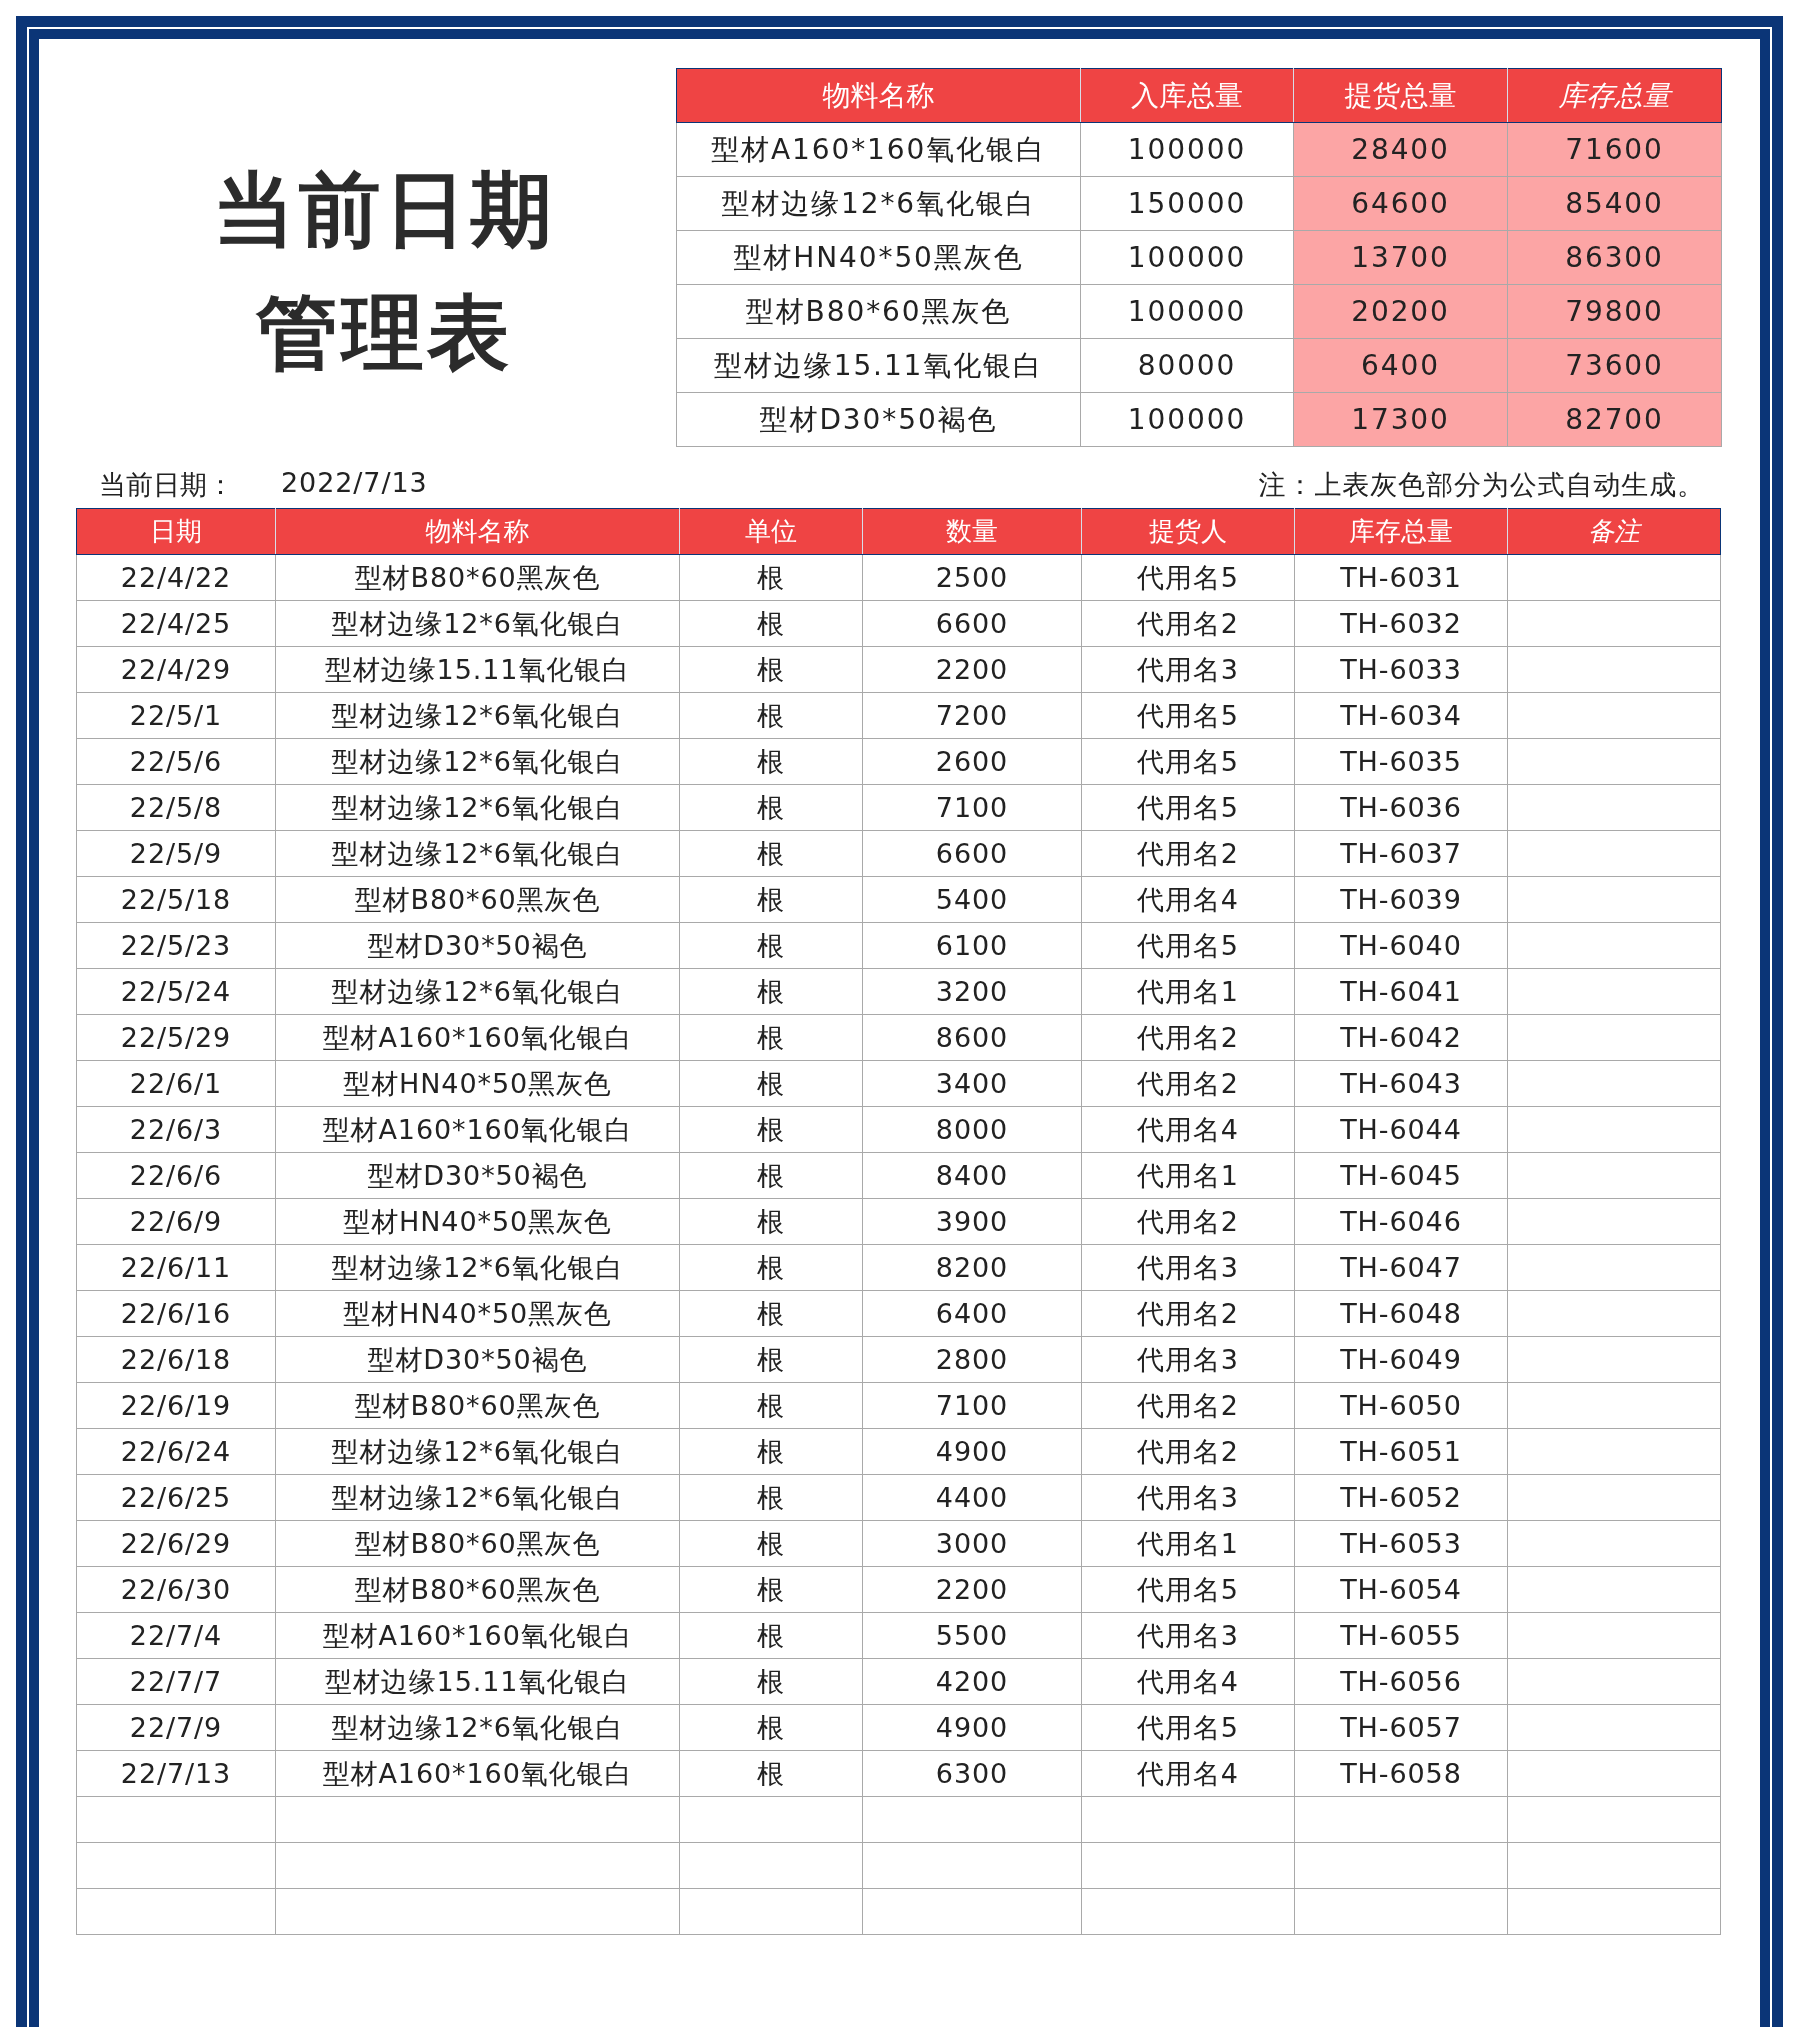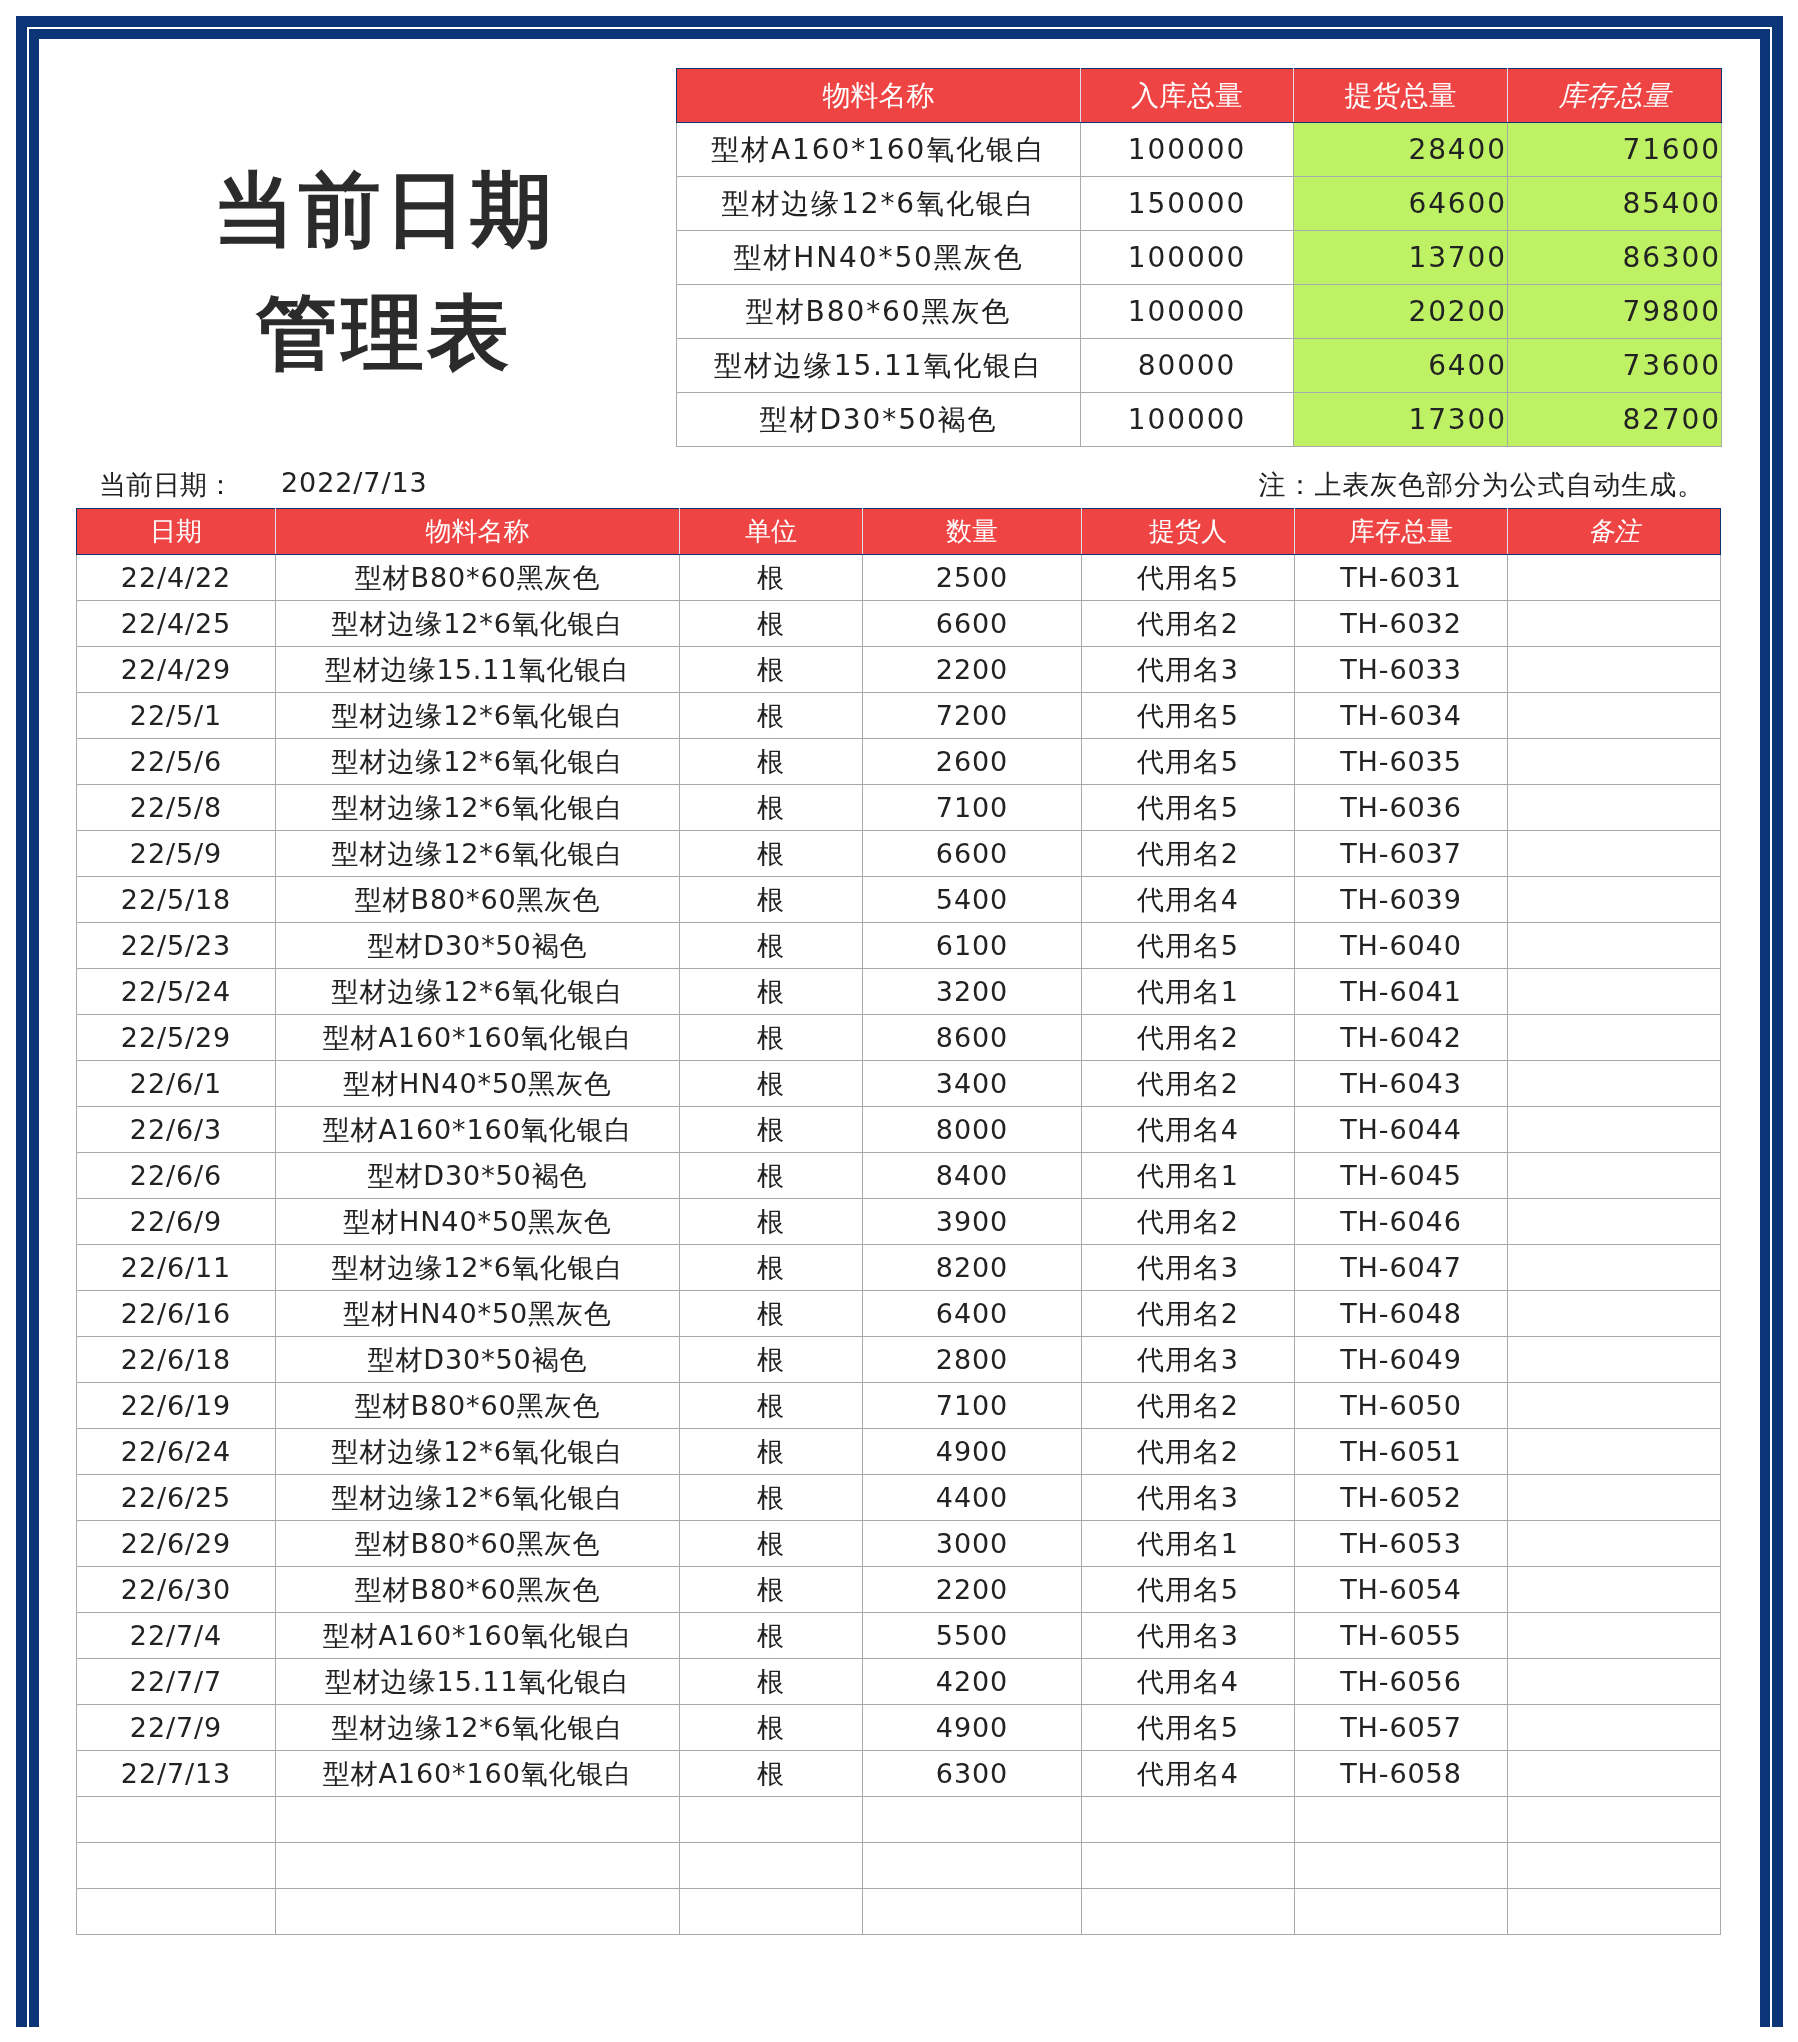--- a/index.html
+++ b/index.html
@@ -21,21 +21,21 @@
 
   table { border-collapse: collapse; table-layout: fixed; position: absolute; }
   th, td { border: 1.9px solid #a9a9a9; text-align: center; padding: 0; white-space: nowrap; overflow: hidden; }
   th { background: #ef4444; color: #ffffff; font-weight: normal; border-color: #0b3577;
        border-right: 1.9px solid #d8dde8; }
   th:last-child { border-right-color: #0b3577; font-style: italic; }
 
   #summary { left: 676px; top: 68px; width: 1044px; }
   #summary th { height: 53px; font-size: 28px; }
   #summary td { height: 53px; font-size: 28px; color: #222; letter-spacing: 1.9px; }
-  #summary td.gray { background: #bef264; text-align: right; }
+  #summary td.gray { background: #fca5a5; }
 
   .date-label { position: absolute; left: 99px; top: 467px; font-size: 27px; color: #222; }
   .date-value { position: absolute; left: 281px; top: 467px; font-size: 27px; color: #222; letter-spacing: 0.9px; }
   .note { position: absolute; right: 94px; top: 467px; font-size: 27px; color: #222; letter-spacing: 0.9px; }
 
   #ledger { left: 76px; top: 508px; width: 1642px; }
   #ledger th { height: 45px; font-size: 26px; }
   #ledger td { height: 45px; font-size: 27px; color: #222; letter-spacing: 0.9px; }
 </style>
 </head>

